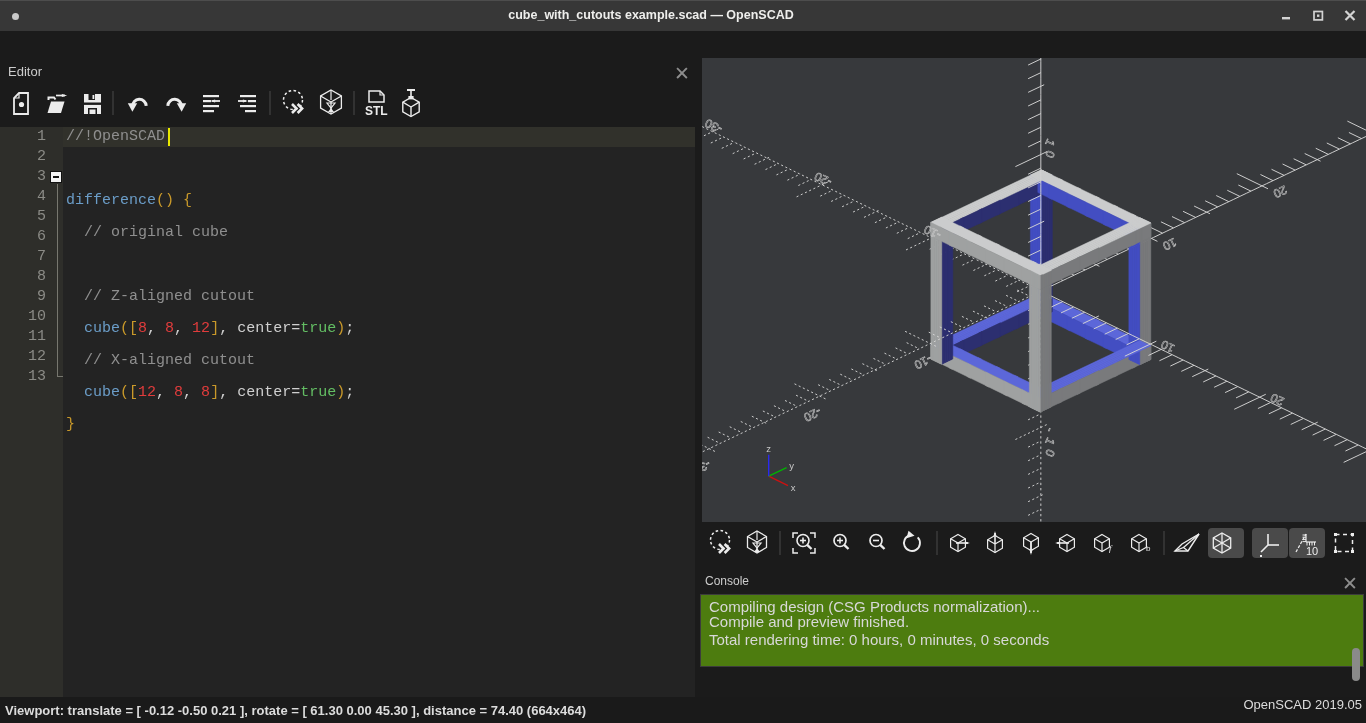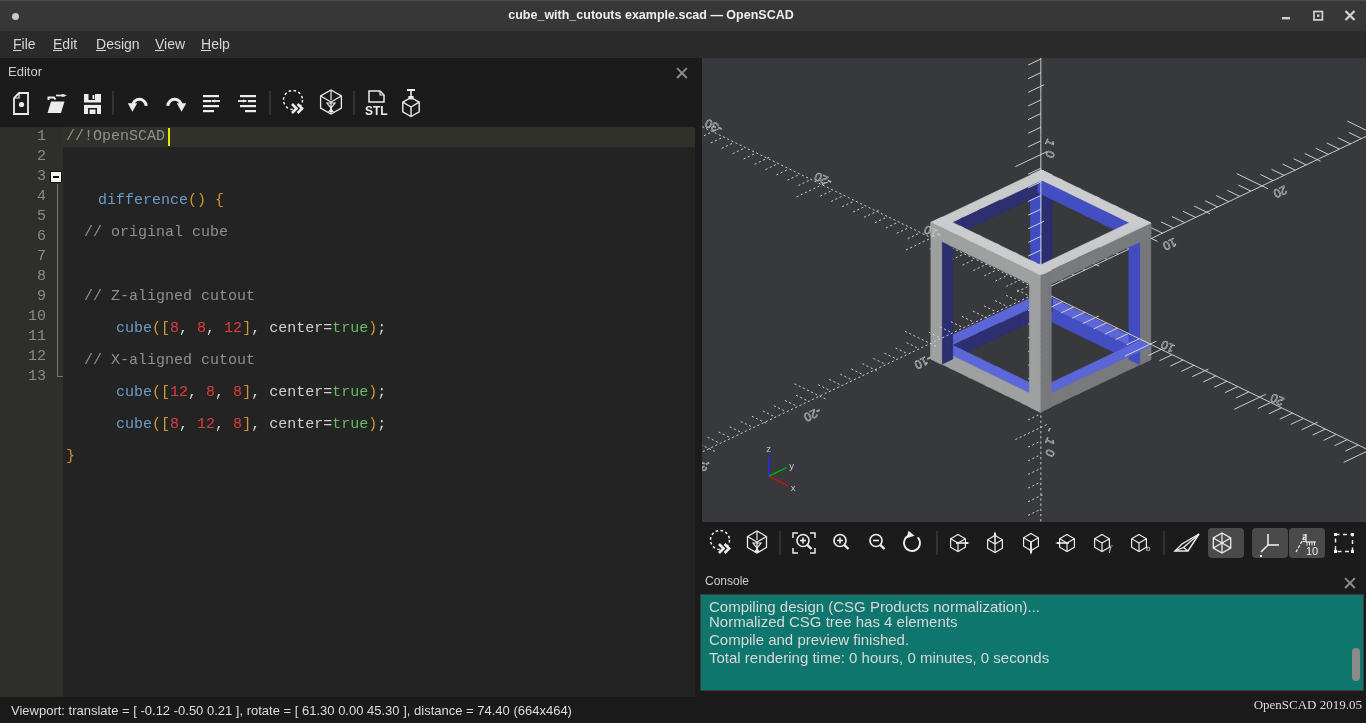--- a/index.html
+++ b/index.html
@@ -31,21 +31,21 @@
 
 #codewrap { position:absolute; left:0; top:69px; width:695px; height:573px;
   background:#232323; font-family:"Liberation Mono", monospace; font-size:15px; }
 #gutter { position:absolute; left:0; top:0; width:63px; height:573px;
   background:#2e2e2a; color:#8b8b86; }
 #gutter div { position:absolute; right:17px; height:20px; line-height:20px; }
 #curline { position:absolute; left:63px; top:0; width:632px; height:20px; background:#31312b; }
 #code { position:absolute; left:66px; top:0; }
 #code div { height:32px; line-height:20px; white-space:pre; }
 .cm { color:#8f8f8f; }      
-.kw { color:#6b9dc8;margin-left:32px; }      
+.kw { color:#6b9dc8; }      
 .br { color:#c9992a; }      
 .nu { color:#e03c3c; }      
 .tr { color:#63bd63; }      
 .pl { color:#cfcfcf; }      
 #cursor { position:absolute; left:168px; top:1px; width:2px; height:18px; background:#e8e800; }
 #foldline { position:absolute; left:57px; top:57px; width:1px; height:193px; background:#77776f; }
 #foldbox { position:absolute; left:50px; top:44px; width:12px; height:12px; background:#f2f2f2; border:1px solid #111; }
 #foldbox:after { content:""; position:absolute; left:2px; top:4px; width:6px; height:2px; background:#111; }
 #foldend { position:absolute; left:57px; top:243px; width:6px; height:7px;
   border-left:1px solid #77776f; border-bottom:1px solid #77776f; }
@@ -56,53 +56,46 @@
 
 
 #vtoolbar { position:absolute; left:696px; top:522px; width:670px; height:43px;
   background:#1b1b1b; }
 
 
 #console { position:absolute; left:696px; top:565px; width:670px; height:135px;
   background:#1b1b1b; }
 #conhead { position:absolute; left:9px; top:9px; color:#cccccc; font-size:12px; }
 #conclose { position:absolute; left:646px; top:7px; color:#8d8d8d; font-size:19px; }
-#conbox { position:absolute; left:4px; top:29px; width:664px; height:97px;
-  background:#0f766e; border:1px solid #3c3c3c; color:#d8d8d8; font-size:15px; }
+#conbox { position:absolute; left:4px; top:29px; width:664px; height:73px;
+  background:#4d7c0f; border:1px solid #3c3c3c; color:#d8d8d8; font-size:15px; }
 #conbox div { padding-left:8px; height:18px; line-height:18px; }
 #conscroll { position:absolute; left:656px; top:83px; width:8px; height:33px; background:#8a8a8a; border-radius:4px; }
 
 
 #statusbar { position:absolute; left:0; top:697px; width:1366px; height:26px;
   background:#1a1a1a; color:#dcdcdc; font-size:13px; }
-#statusL { position:absolute; left:11px; top:6px; }
-#statusR { position:absolute; right:4px; top:0;font-family:Liberation Serif, serif; }
+#statusL { position:absolute; left:5px; top:6px;font-weight:bold; }
+#statusR { position:absolute; right:4px; top:0; }
 </style>
 </head>
 <body>
 <div id="app">
 
 <div id="titlebar">
   <div id="titledot"></div>
   <div id="title">cube_with_cutouts example.scad — OpenSCAD</div>
   <svg class="winbtn" style="left:1276px" width="90" height="31" viewBox="0 0 90 31">
     <rect x="6" y="16" width="8" height="2.4" fill="#d3d3d3"></rect>
     <rect x="38" y="10.5" width="8.4" height="8.4" fill="none" stroke="#d3d3d3" stroke-width="1.7"></rect>
     <rect x="41" y="13.5" width="2.4" height="2.4" fill="#d3d3d3"></rect>
     <path d="M69.5 10 L78.5 19 M78.5 10 L69.5 19" stroke="#d3d3d3" stroke-width="2.2"></path>
   </svg>
 </div>
 
-<div id="menubar">
-  <span class="mi" style="left:13px"><u>F</u>ile</span>
-  <span class="mi" style="left:53px"><u>E</u>dit</span>
-  <span class="mi" style="left:96px"><u>D</u>esign</span>
-  <span class="mi" style="left:155px"><u>V</u>iew</span>
-  <span class="mi" style="left:201px"><u>H</u>elp</span>
-</div>
 
 <div id="editor">
   <div id="edhead">Editor</div>
   <div id="edclose">✕</div>
   <div id="edtoolbar"><svg width="702" height="40" viewBox="0 0 702 40">
           <path d="M19 6 L28 6 L28 27 L14 27 L14 11 Z" fill="none" stroke="#ececec" stroke-width="1.8"></path>
           <path d="M19 6 L19 11 L14 11" fill="none" stroke="#ececec" stroke-width="1.2"></path>
           <circle cx="21.5" cy="17.5" r="2.6" fill="#ececec"></circle>
           <path d="M47.5 26 L51 14.5 L64.5 14.5 L61 26 Z" fill="#ececec"></path>
           <path d="M48.5 13 L48.5 10.5 L54 10.5 L55.5 12.5" fill="none" stroke="#ececec" stroke-width="2"></path>
@@ -176,21 +169,20 @@
     <div id="code">
       <div><span class="cm">//!OpenSCAD</span></div>
       <div>&nbsp;</div>
       <div><span class="kw">difference</span><span class="br">()</span> <span class="br">{</span></div>
       <div>  <span class="cm">// original cube</span></div>
       <div>&nbsp;</div>
       <div>  <span class="cm">// Z-aligned cutout</span></div>
       <div>  <span class="kw">cube</span><span class="br">([</span><span class="nu">8</span><span class="pl">, </span><span class="nu">8</span><span class="pl">, </span><span class="nu">12</span><span class="br">]</span><span class="pl">, center</span><span class="pl">=</span><span class="tr">true</span><span class="br">)</span><span class="pl">;</span></div>
       <div>  <span class="cm">// X-aligned cutout</span></div>
       <div>  <span class="kw">cube</span><span class="br">([</span><span class="nu">12</span><span class="pl">, </span><span class="nu">8</span><span class="pl">, </span><span class="nu">8</span><span class="br">]</span><span class="pl">, center</span><span class="pl">=</span><span class="tr">true</span><span class="br">)</span><span class="pl">;</span></div>
-      <div>  <span class="kw">cube</span><span class="br">([</span><span class="nu">8</span><span class="pl">, </span><span class="nu">12</span><span class="pl">, </span><span class="nu">8</span><span class="br">]</span><span class="pl">, center</span><span class="pl">=</span><span class="tr">true</span><span class="br">)</span><span class="pl">;</span></div>
       <div><span class="br">}</span></div>
     </div>
     <div id="cursor"></div>
   </div>
 </div>
 
 <div id="viewport"><svg width="664" height="464" viewBox="0 0 664 464">
 <line x1="-153.66" y1="-5.92" x2="-151.78" y2="-6.81" stroke="#d4d4d4" stroke-width="0.95"></line>
 <line x1="823.83" y1="-9.59" x2="839.70" y2="-1.89" stroke="#d4d4d4" stroke-width="0.95"></line>
 <line x1="-151.80" y1="-5.12" x2="-153.55" y2="-5.97" stroke="#d4d4d4" stroke-width="0.95"></line>
@@ -1705,21 +1697,20 @@
         <rect x="638.0" y="28.0" width="3" height="3" fill="#ececec"></rect>
         <rect x="655.0" y="11.0" width="3" height="3" fill="#ececec"></rect>
         <rect x="655.0" y="28.0" width="3" height="3" fill="#ececec"></rect>
       </svg></div>
 
 <div id="console">
   <div id="conhead">Console</div>
   <div id="conclose">✕</div>
   <div id="conbox">
     <div style="padding-top:3px">Compiling design (CSG Products normalization)...</div>
-    <div>Normalized CSG tree has 4 elements</div>
     <div>Compile and preview finished.</div>
     <div>Total rendering time: 0 hours, 0 minutes, 0 seconds</div>
   </div>
   <div id="conscroll"></div>
 </div>
 
 <div id="statusbar">
   <div id="statusL">Viewport: translate = [ -0.12 -0.50 0.21 ], rotate = [ 61.30 0.00 45.30 ], distance = 74.40 (664x464)</div>
   <div id="statusR">OpenSCAD 2019.05</div>
 </div>

